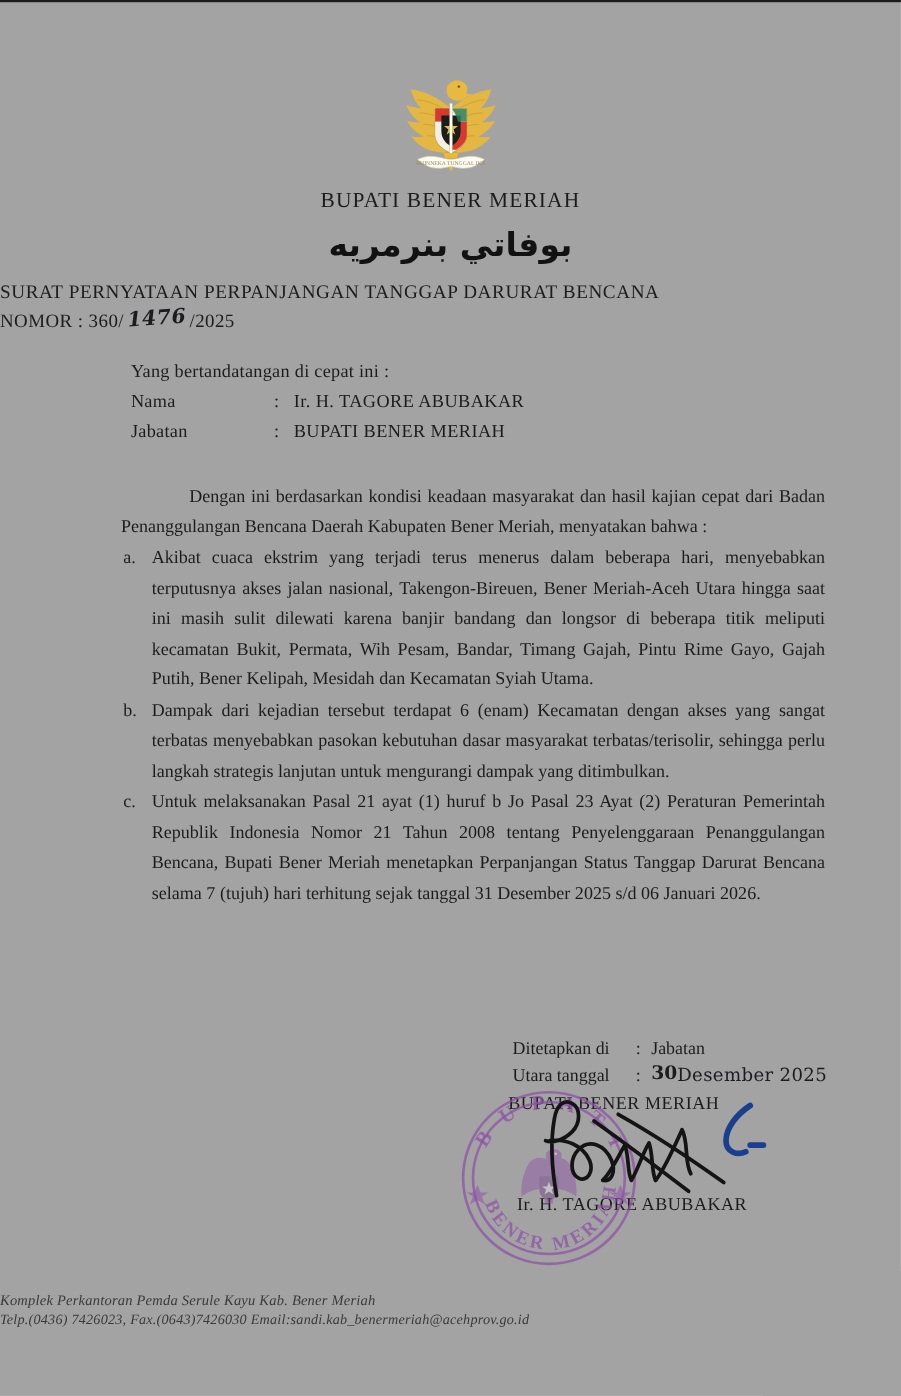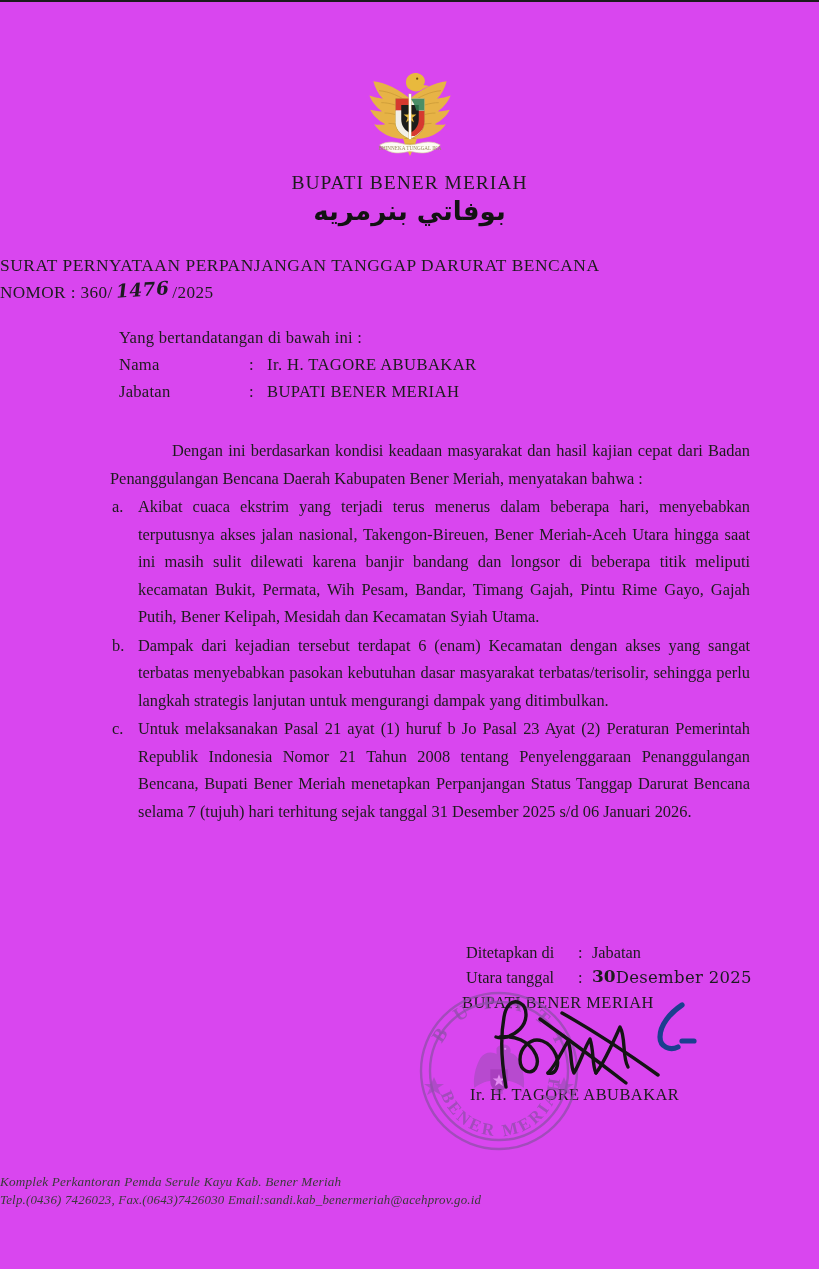--- a/index.html
+++ b/index.html
@@ -8,21 +8,21 @@
     background: #ffffff;
   }
   body {
     font-family: "Liberation Serif", serif;
     color: #1a1a1a;
   }
   .page {
     position: relative;
     width: 819px;
     height: 1269px;
-    background: #d946ef;
+    background: #a3a3a3;
     overflow: hidden;
     box-sizing: border-box;
   }
   .top-edge {
     position: absolute;
     top: 0; left: 0; right: 0;
     height: 2px;
     background: #1b1b1b;
   }
 
@@ -41,22 +41,22 @@
     display: block;
   }
   .org-title {
     margin-top: 8px;
     font-size: 19.5px;
     letter-spacing: 1.0px;
     color: #1c1c1c;
     font-family: "Liberation Serif", serif;
   }
   .org-title-jawi {
-    margin-top: 2px;
-    font-size: 26px;
+    margin-top: 12px;
+    font-size: 30px;
     font-weight: bold;
     letter-spacing: 0px;
     color: #121212;
     direction: rtl;
     font-family: "DejaVu Sans", sans-serif;
   }
 
   
   .doc-title-block {
     position: absolute;
@@ -282,21 +282,21 @@
   </div>
 
   <div class="doc-title-block">
     <div class="doc-title">SURAT PERNYATAAN PERPANJANGAN TANGGAP DARURAT BENCANA</div>
     <div class="doc-number">
       <span>NOMOR : 360/</span><span class="handwritten">1476</span><span>/2025</span>
     </div>
   </div>
 
   <div class="ident">
-    <div class="ident-intro">Yang bertandatangan di bawah ini :</div>
+    <div class="ident-intro">Yang bertandatangan di cepat ini :</div>
 
     <div class="ident-row">
       <div class="ident-label">Nama</div>
       <div class="ident-colon">:</div>
       <div class="ident-value">Ir. H. TAGORE ABUBAKAR</div>
     </div>
 
     <div class="ident-row">
       <div class="ident-label">Jabatan</div>
       <div class="ident-colon">:</div>

